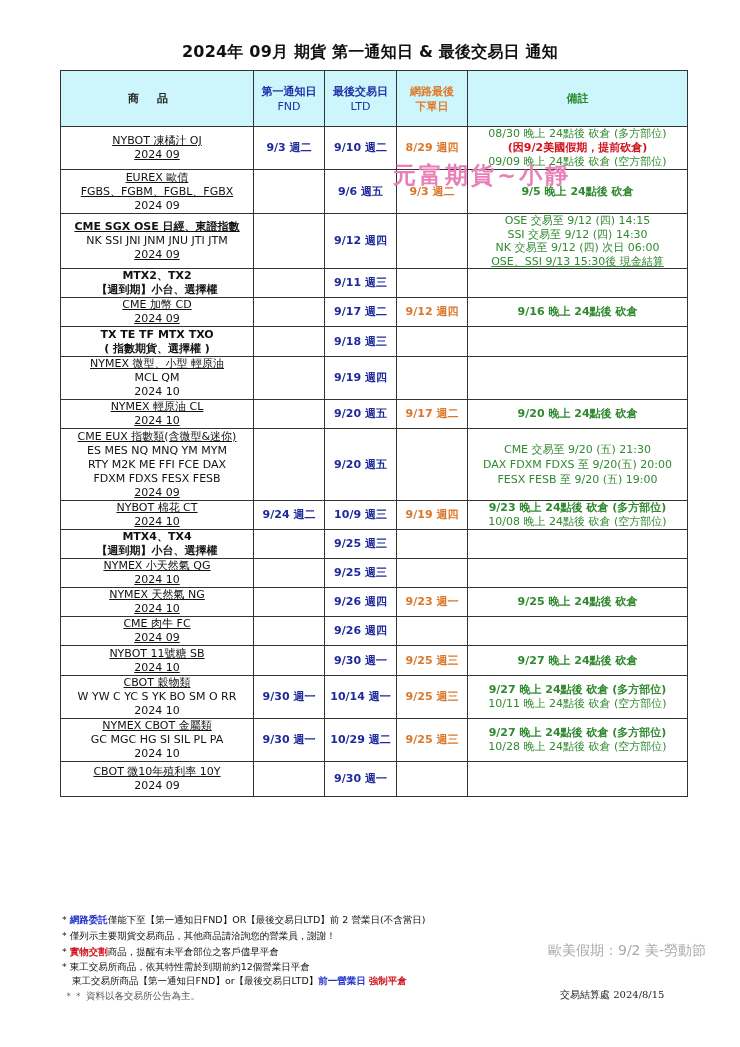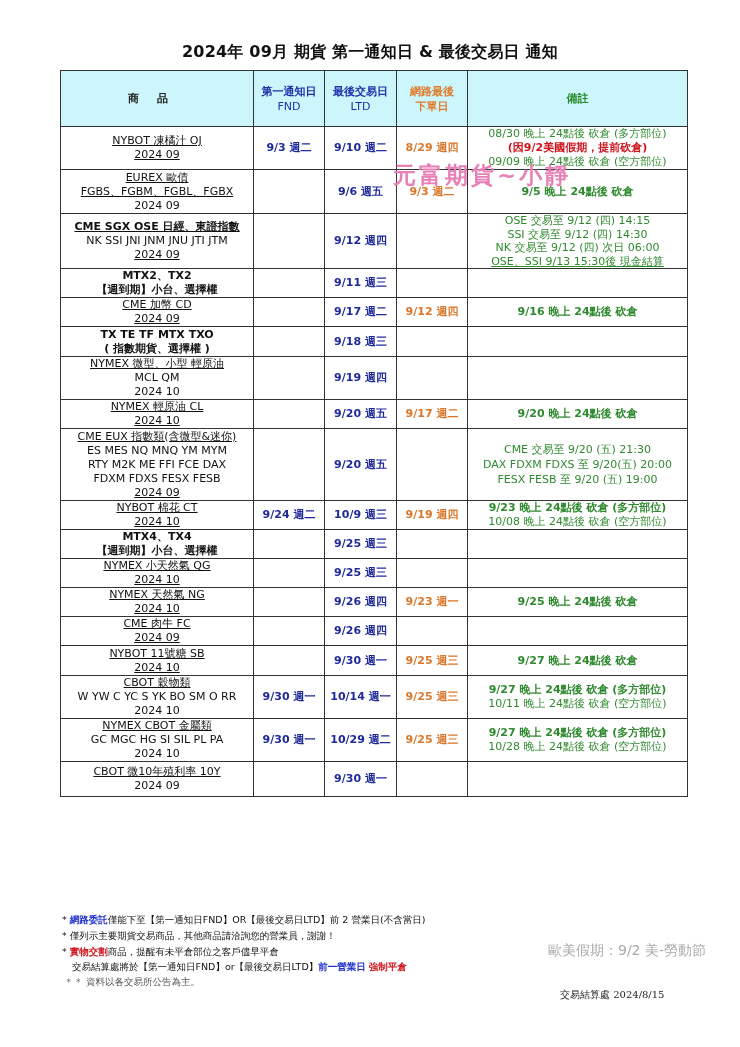--- a/index.html
+++ b/index.html
@@ -345,20 +345,21 @@
 <div class="watermark">元富期貨~小靜</div>
 
 <div class="footnotes">
   <div>
     <span>* </span><span class="blue">網路委託</span><span>僅能下至【第一通知日FND】OR【最後交易日LTD】前 2 營業日(不含當日)</span>
   </div>
   <div>* 僅列示主要期貨交易商品，其他商品請洽詢您的營業員，謝謝！</div>
   <div>
     <span>* </span><span class="red">實物交割</span><span>商品，提醒有未平倉部位之客戶儘早平倉</span>
   </div>
+  <div style="line-height:14px">* 東工交易所商品，依其特性需於到期前約12個營業日平倉</div>
   <div class="indent" style="line-height:14px">
-    <span>交易結算處將於【第一通知日FND】or【最後交易日LTD】</span><span class="blue">前一營業日</span>&nbsp;<span class="red">強制平倉</span>
+    <span>東工交易所商品【第一通知日FND】or【最後交易日LTD】</span><span class="blue">前一營業日</span>&nbsp;<span class="red">強制平倉</span>
   </div>
   <div class="source">＊＊ 資料以各交易所公告為主。</div>
 </div>
 
 <div class="holiday">歐美假期：9/2 美-勞動節</div>
 <div class="dept">交易結算處  2024/8/15</div>
 
 </body></html>

